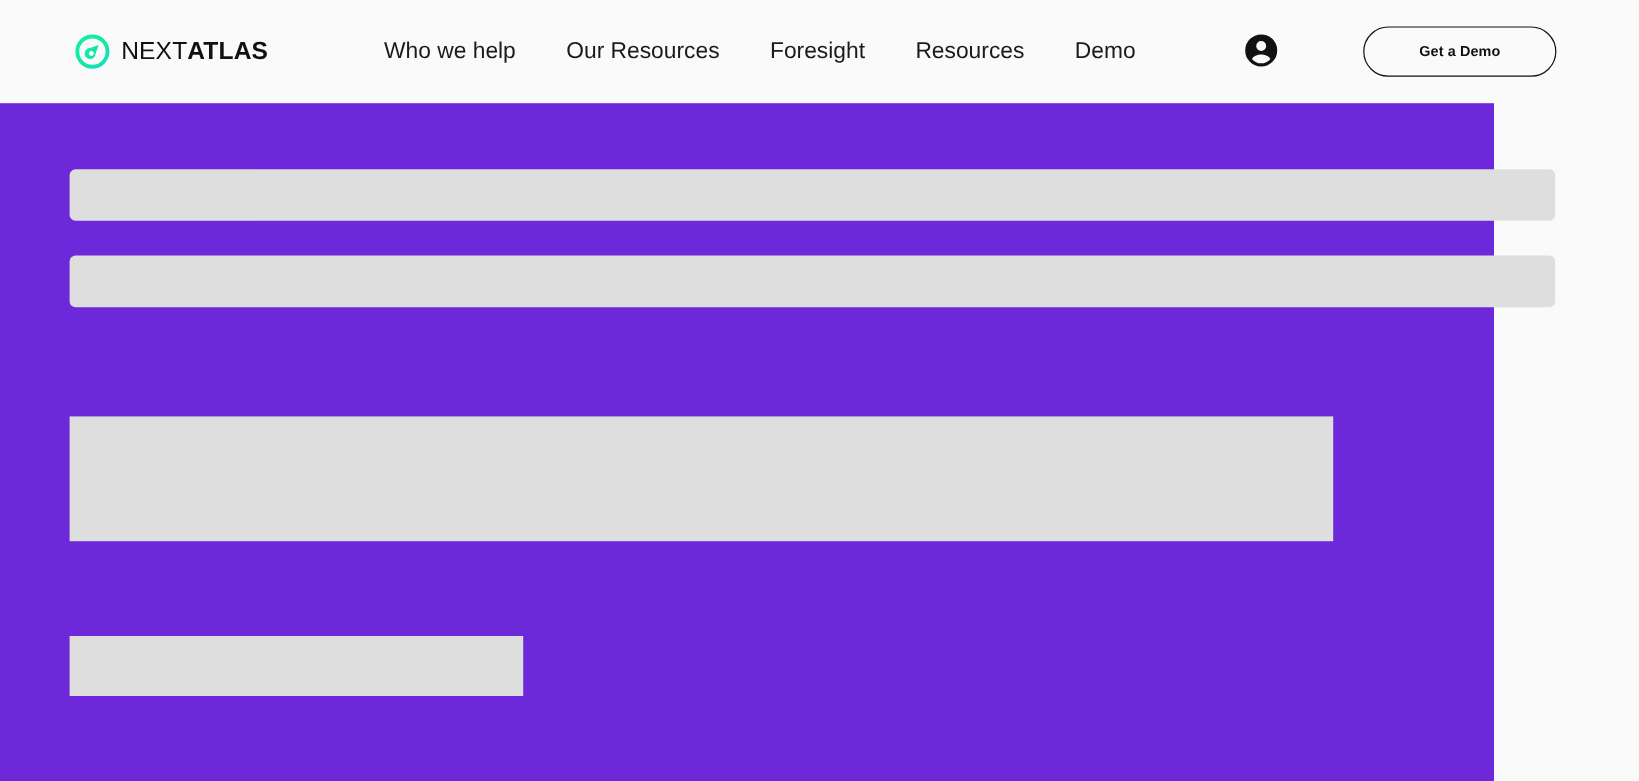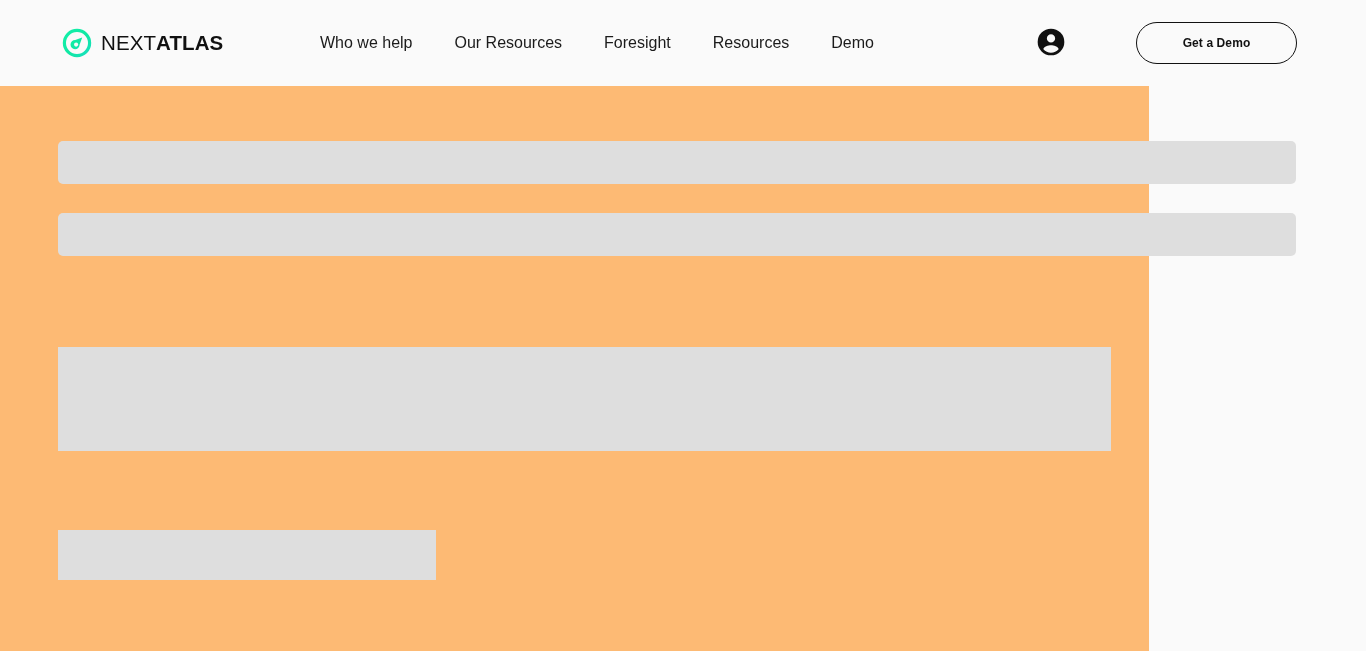--- a/index.html
+++ b/index.html
@@ -13,23 +13,23 @@
 
   body {
     background: #fafafa;
     font-family: "Liberation Sans", sans-serif;
     color: #111111;
     -webkit-font-smoothing: antialiased;
   }
 
   .page {
     position: relative;
-    width: 1149px;
+    width: 1245px;
     height: 651px;
-    background: #fdba74;
+    background: #6d28d9;
   }
 
   
   .site-header {
     position: absolute;
     top: 0;
     left: 0;
     width: 1366px;
     height: 86px;
     background: #fafafa;
@@ -74,21 +74,21 @@
     position: absolute;
     left: 320px;
     top: 30px;
     display: flex;
     align-items: center;
     gap: 0;
   }
 
   .nav-link {
     display: block;
-    font-size: 16px;
+    font-size: 19px;
     line-height: 26px;
     font-weight: 400;
     color: #1b1b1b;
     text-decoration: none;
     white-space: nowrap;
     padding: 0;
     margin-right: 42px;
     cursor: pointer;
   }
   .nav-link:last-child { margin-right: 0; }

